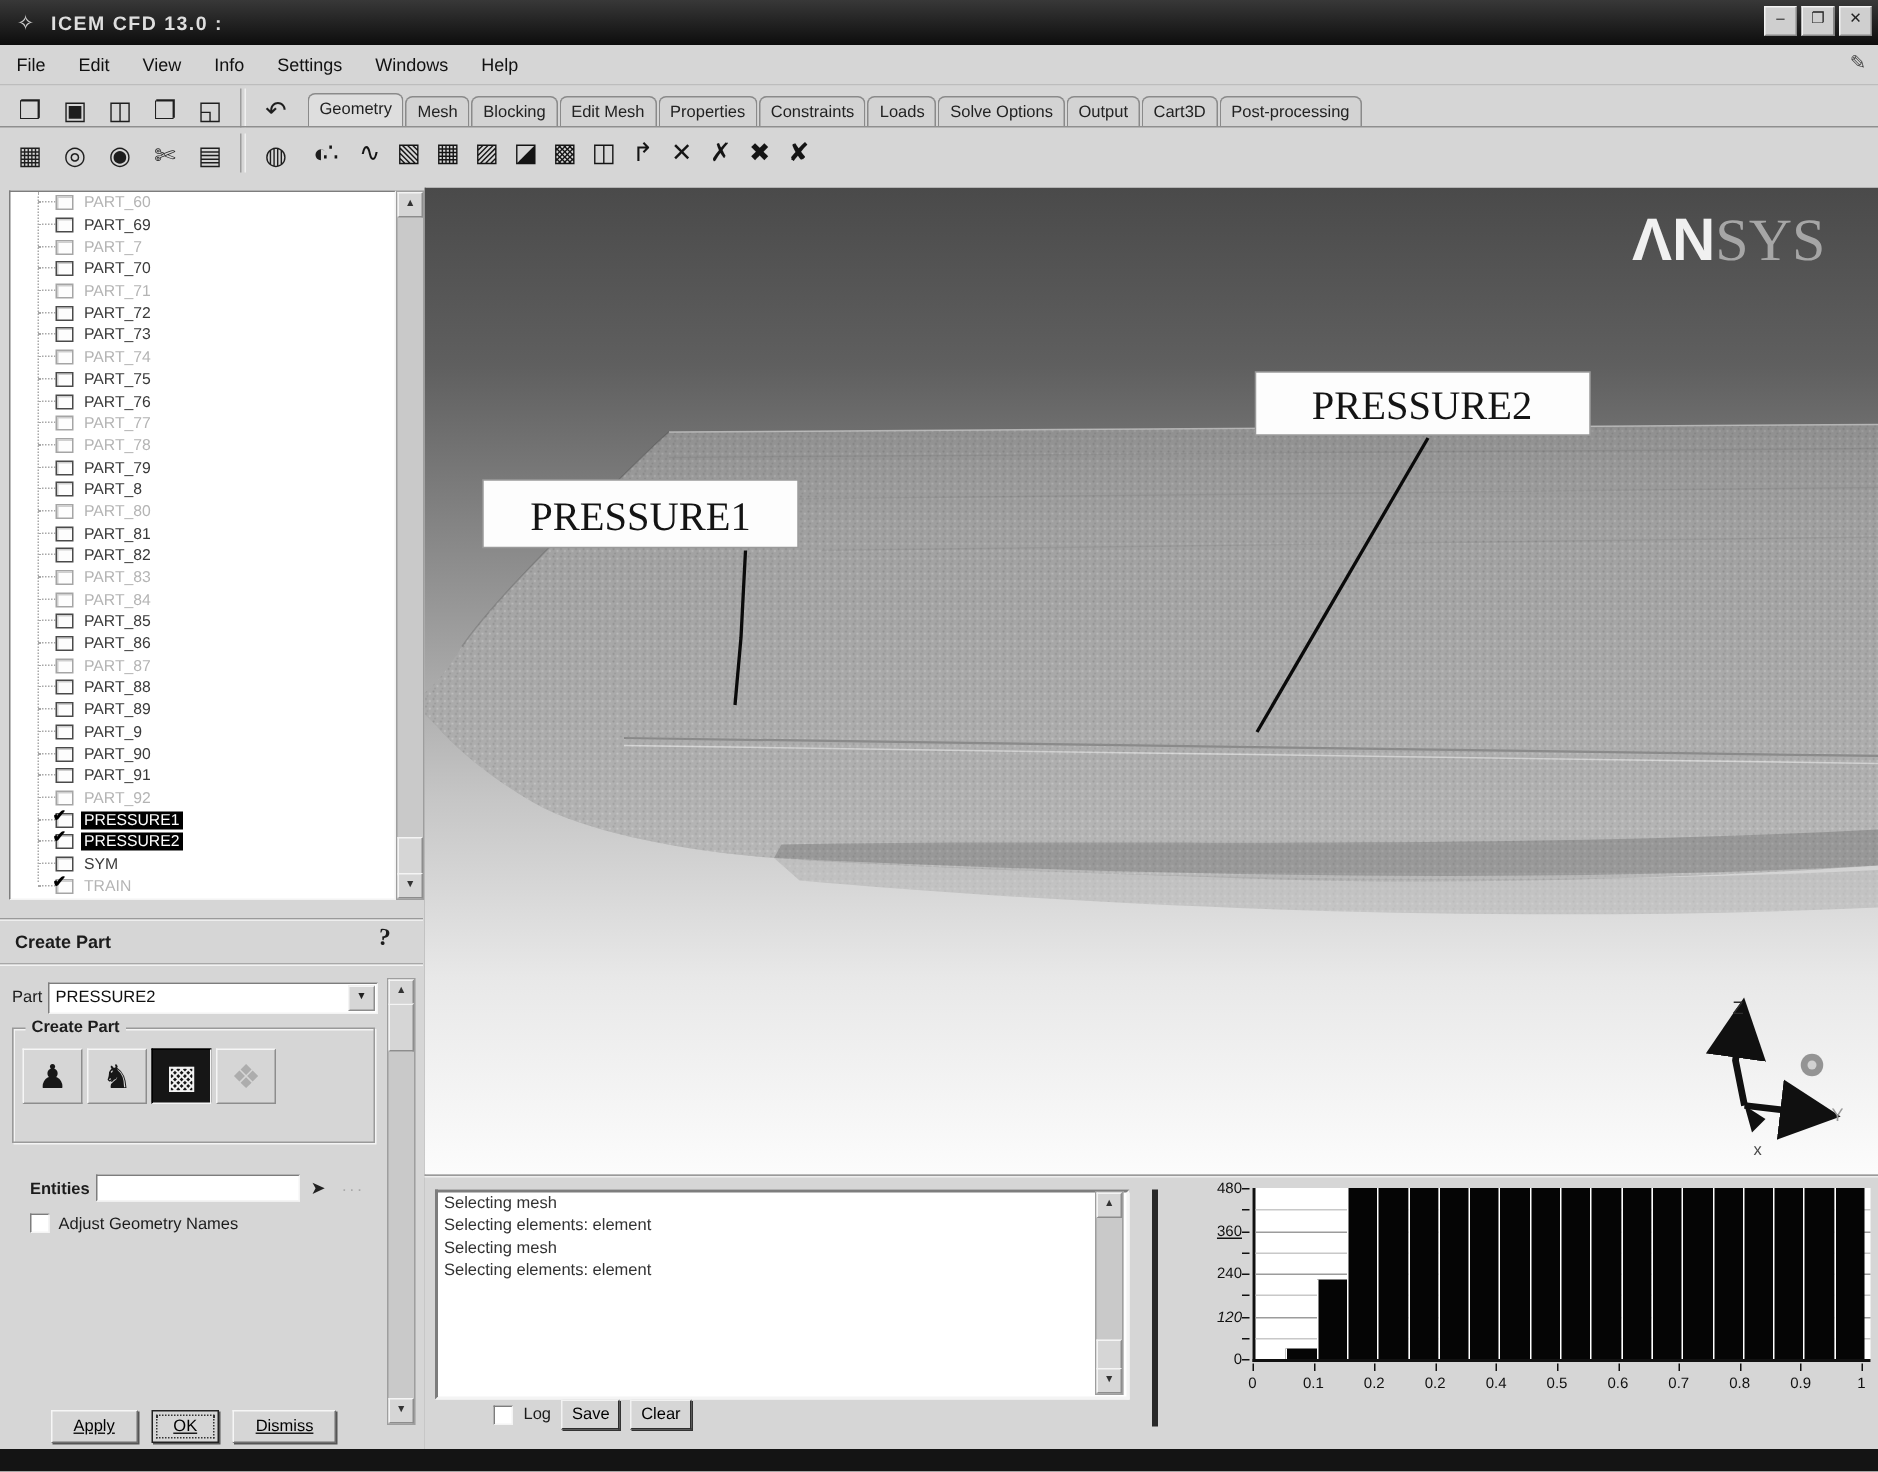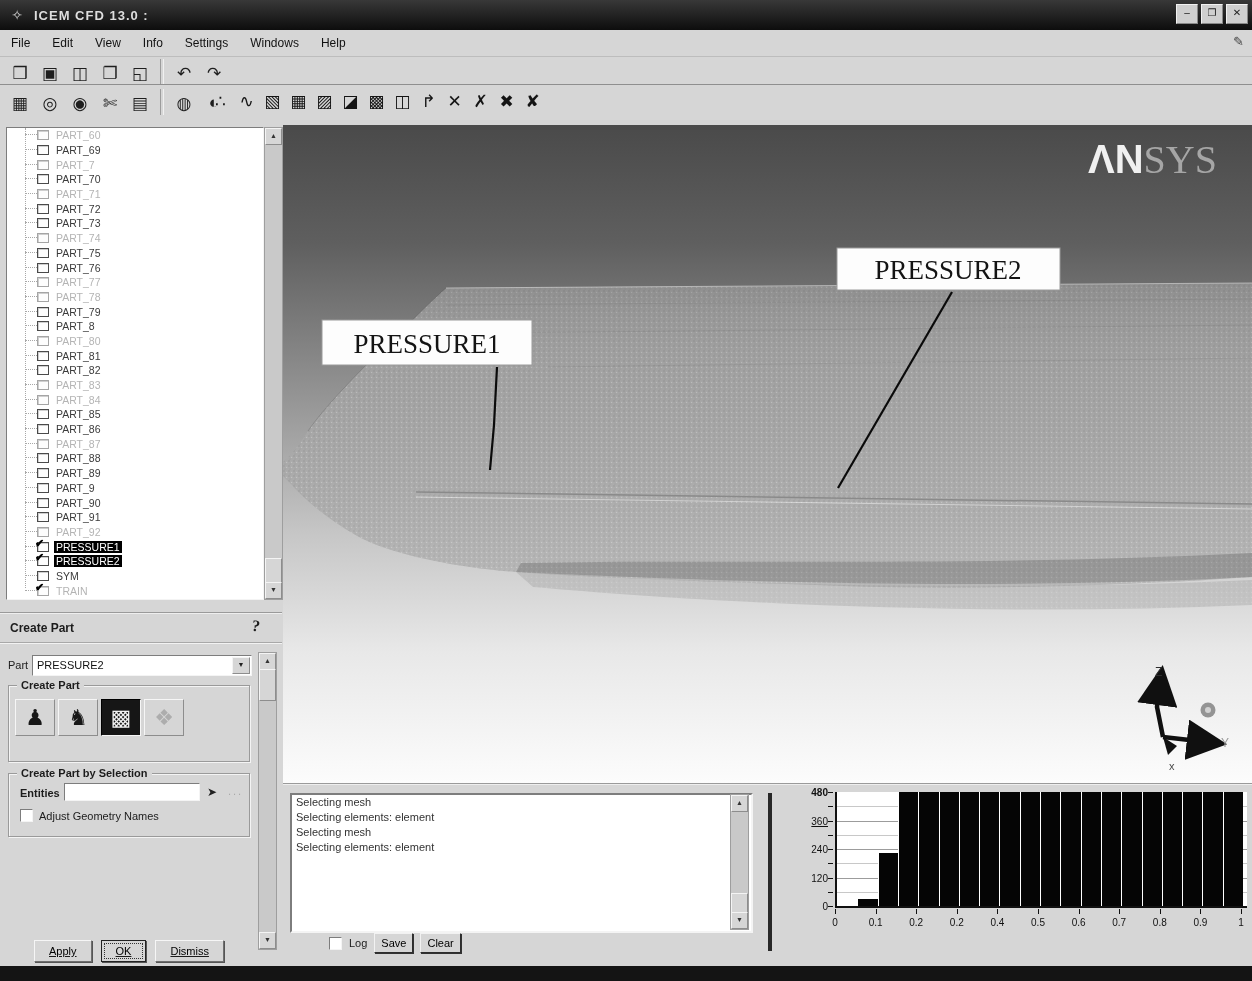--- a/index.html
+++ b/index.html
@@ -137,20 +137,33 @@
   <div class="icnrow" id="row-view" style="left:6px;top:32px;">
       <div class="icn">▦</div>
       <div class="icn">◎</div>
       <div class="icn">◉</div>
       <div class="icn">✄</div>
       <div class="icn">▤</div>
       <div class="tsep"></div>
       <div class="icn">◍</div>
       <div class="icn">◐</div>
     </div>
+  <div id="tabs">
+      <div class="tab active">Geometry</div>
+      <div class="tab">Mesh</div>
+      <div class="tab">Blocking</div>
+      <div class="tab">Edit Mesh</div>
+      <div class="tab">Properties</div>
+      <div class="tab">Constraints</div>
+      <div class="tab">Loads</div>
+      <div class="tab">Solve Options</div>
+      <div class="tab">Output</div>
+      <div class="tab">Cart3D</div>
+      <div class="tab">Post-processing</div>
+    </div>
   <div id="tabline"></div>
   <div id="geomtools">
       <div class="gicn">∴</div>
       <div class="gicn">∿</div>
       <div class="gicn">▧</div>
       <div class="gicn">▦</div>
       <div class="gicn">▨</div>
       <div class="gicn">◪</div>
       <div class="gicn">▩</div>
       <div class="gicn">◫</div>
@@ -361,23 +374,20 @@
   <div class="groupbox" style="left:8px;top:560px;width:240px;height:75px;">
     <span class="legend">Create Part</span>
     <div id="modebtns" style="position:absolute;left:6px;top:13px;display:flex;gap:3px;">
         <div class="modebtn">♟</div>
         <div class="modebtn">♞</div>
         <div class="modebtn active">▩</div>
         <div class="modebtn disabled">❖</div>
       </div>
   </div>
 
-  <div class="groupbox" style="left:8px;top:648px;width:240px;height:62px;">
-    <span class="legend">Create Part by Selection</span>
-  </div>
   <span id="entities-label">Entities</span>
   <input id="entities-input" value="" style="">
   <span id="entities-pick">➤</span>
   <span id="entities-more">...</span>
 
   <div id="adjust-row">
     <span class="cbx"></span>
     <span>Adjust Geometry Names</span>
   </div>
 
@@ -507,24 +517,24 @@
         <div class="bar" style="left: 263.9px; width: 19.8px; height: 114px;"></div>
         <div class="bar" style="left: 284.2px; width: 19.8px; height: 114px;"></div>
         <div class="bar" style="left: 304.5px; width: 19.8px; height: 114px;"></div>
         <div class="bar" style="left: 324.8px; width: 19.8px; height: 114px;"></div>
         <div class="bar" style="left: 345.1px; width: 19.8px; height: 114px;"></div>
         <div class="bar" style="left: 365.4px; width: 19.8px; height: 114px;"></div>
         <div class="bar" style="left: 385.7px; width: 19.8px; height: 114px;"></div>
       </div>
     <div id="histylabels">
         <div class="ylab" style="left: 8px; top: 116px;">0</div>
-        <div class="ylab" style="left: 8px; top: 87.5px;">120</div>
+        <div class="ylab" style="left: 8px; top: 87.5px; font-style: italic;">120</div>
         <div class="ylab" style="left: 8px; top: 59px;">240</div>
         <div class="ylab" style="left: 8px; top: 30.5px; text-decoration: underline;">360</div>
-        <div class="ylab" style="left: 8px; top: 2px; font-weight: bold;">480</div>
+        <div class="ylab" style="left: 8px; top: 2px;">480</div>
         <div class="ytick" style="left: 48px; top: 121px;"></div>
         <div class="ytick" style="left: 48px; top: 106.75px;"></div>
         <div class="ytick" style="left: 48px; top: 92.5px;"></div>
         <div class="ytick" style="left: 48px; top: 78.25px;"></div>
         <div class="ytick" style="left: 48px; top: 64px;"></div>
         <div class="ytick" style="left: 48px; top: 49.75px;"></div>
         <div class="ytick" style="left: 48px; top: 35.5px;"></div>
         <div class="ytick" style="left: 48px; top: 21.25px;"></div>
         <div class="ytick" style="left: 48px; top: 7px;"></div>
       </div>

